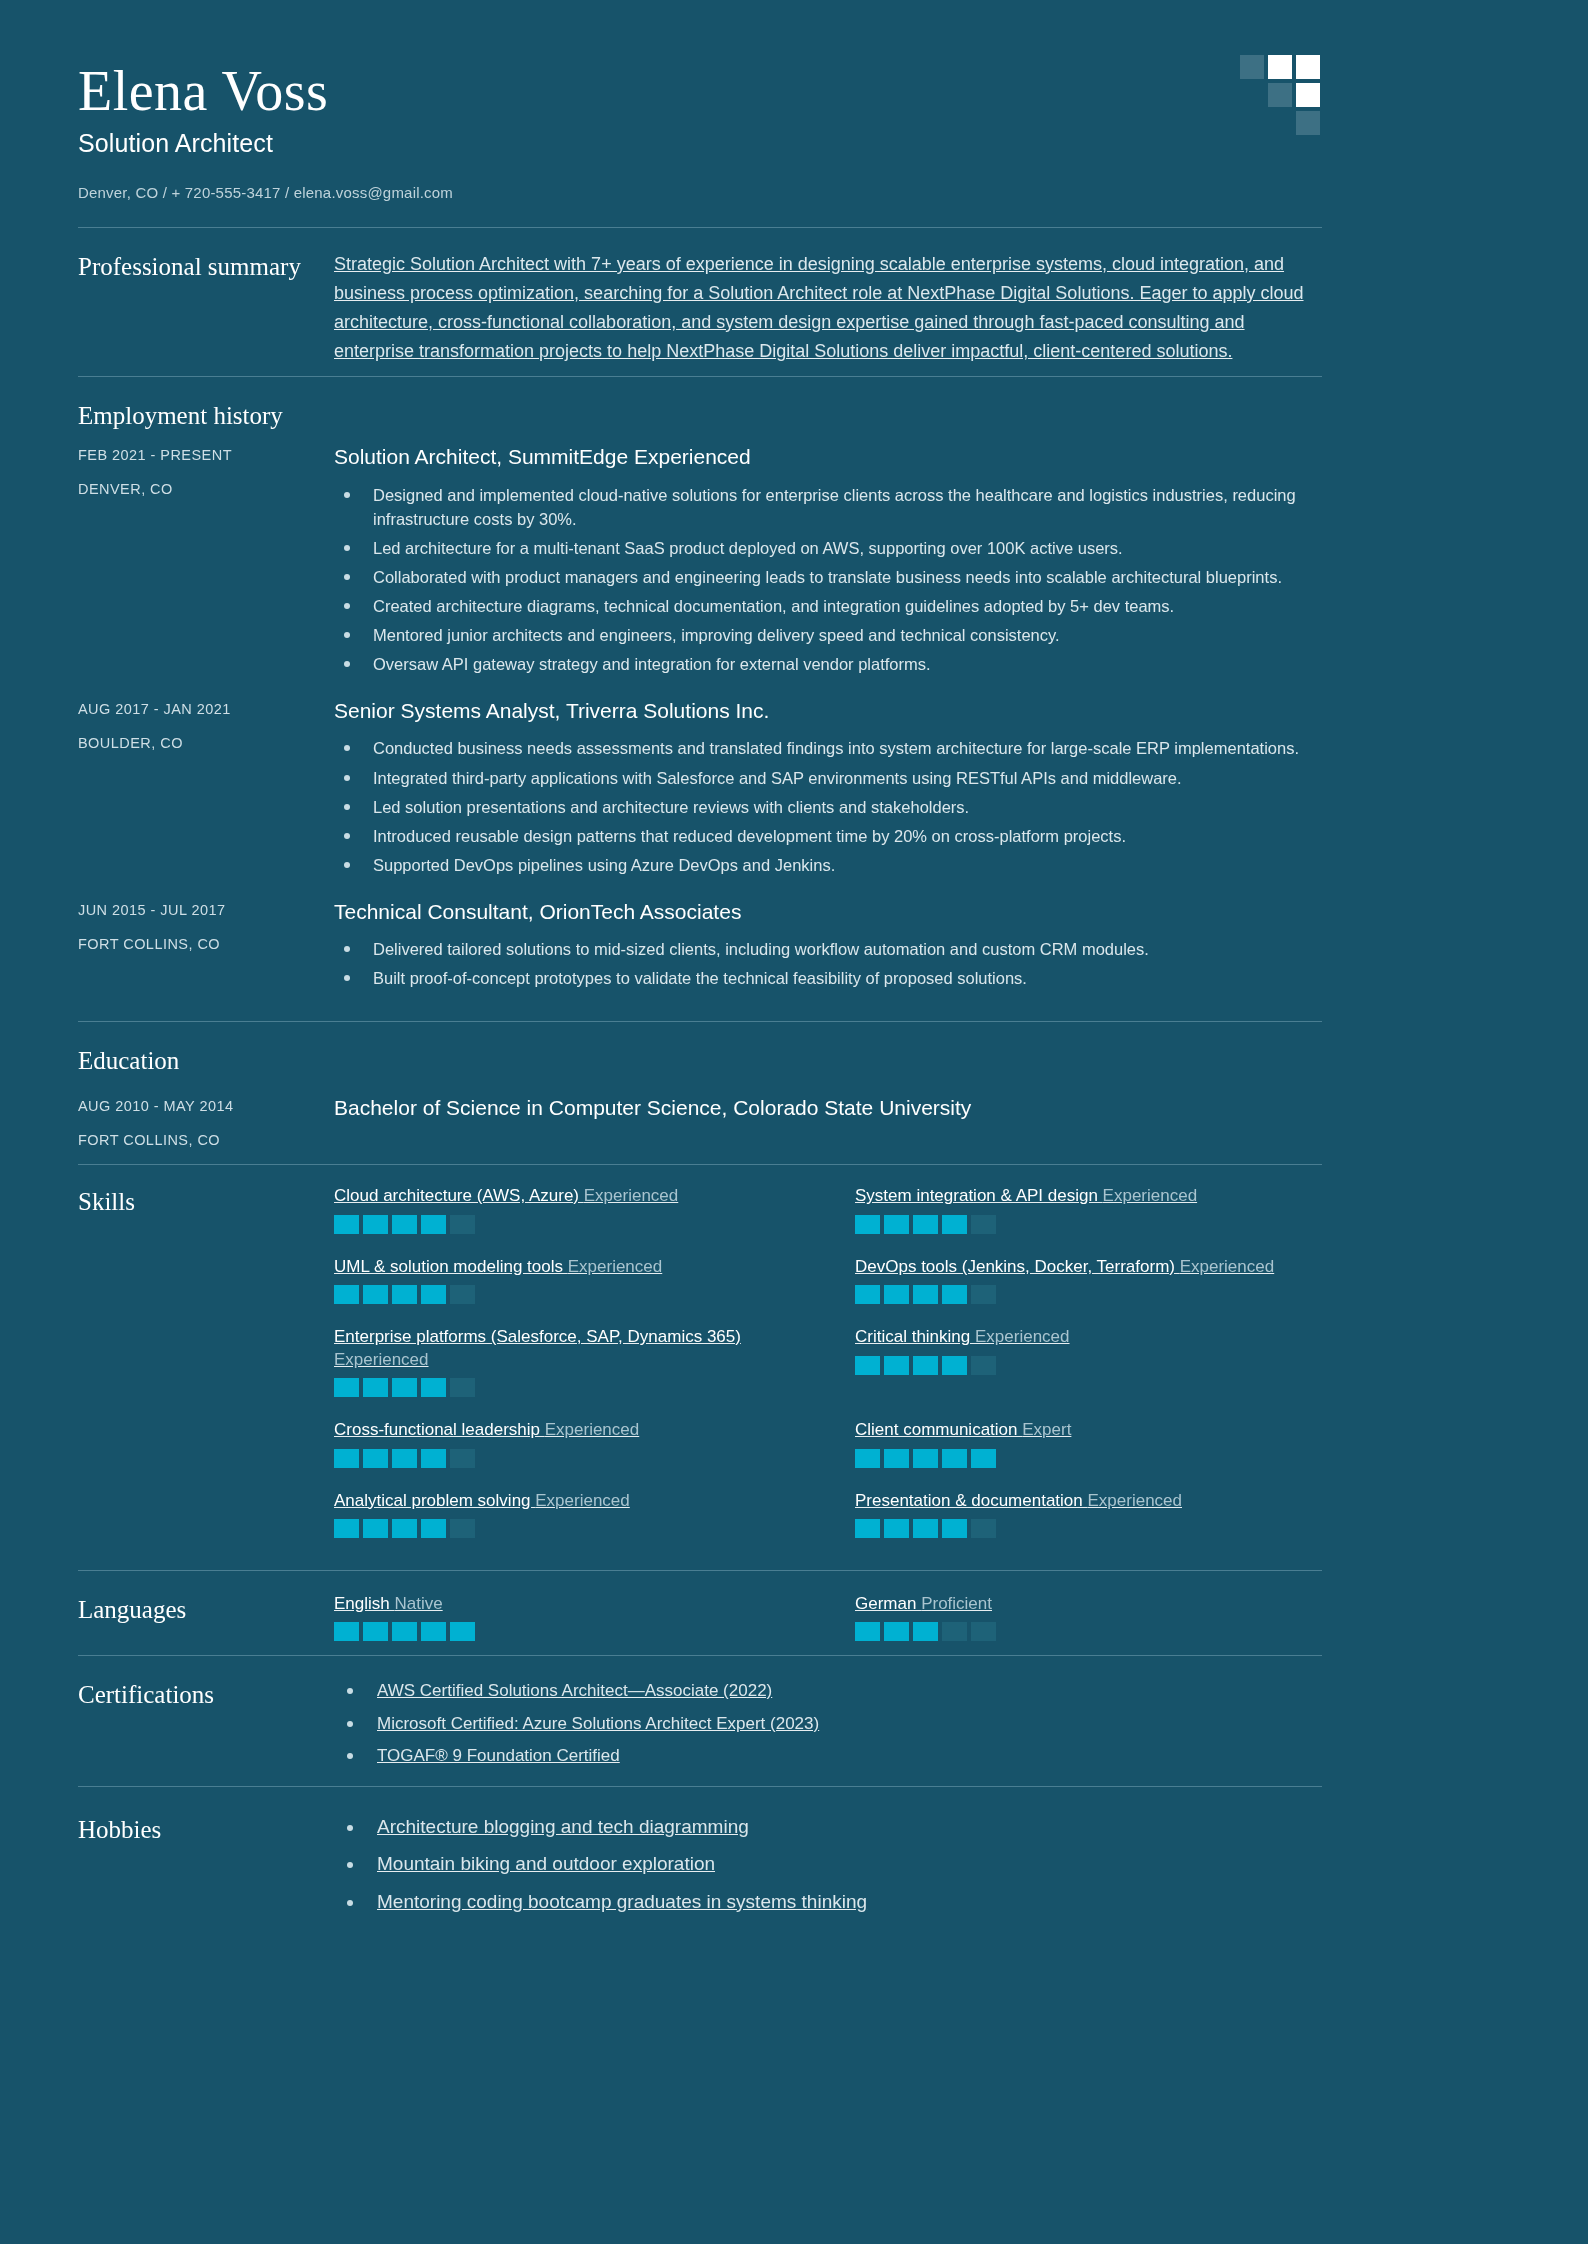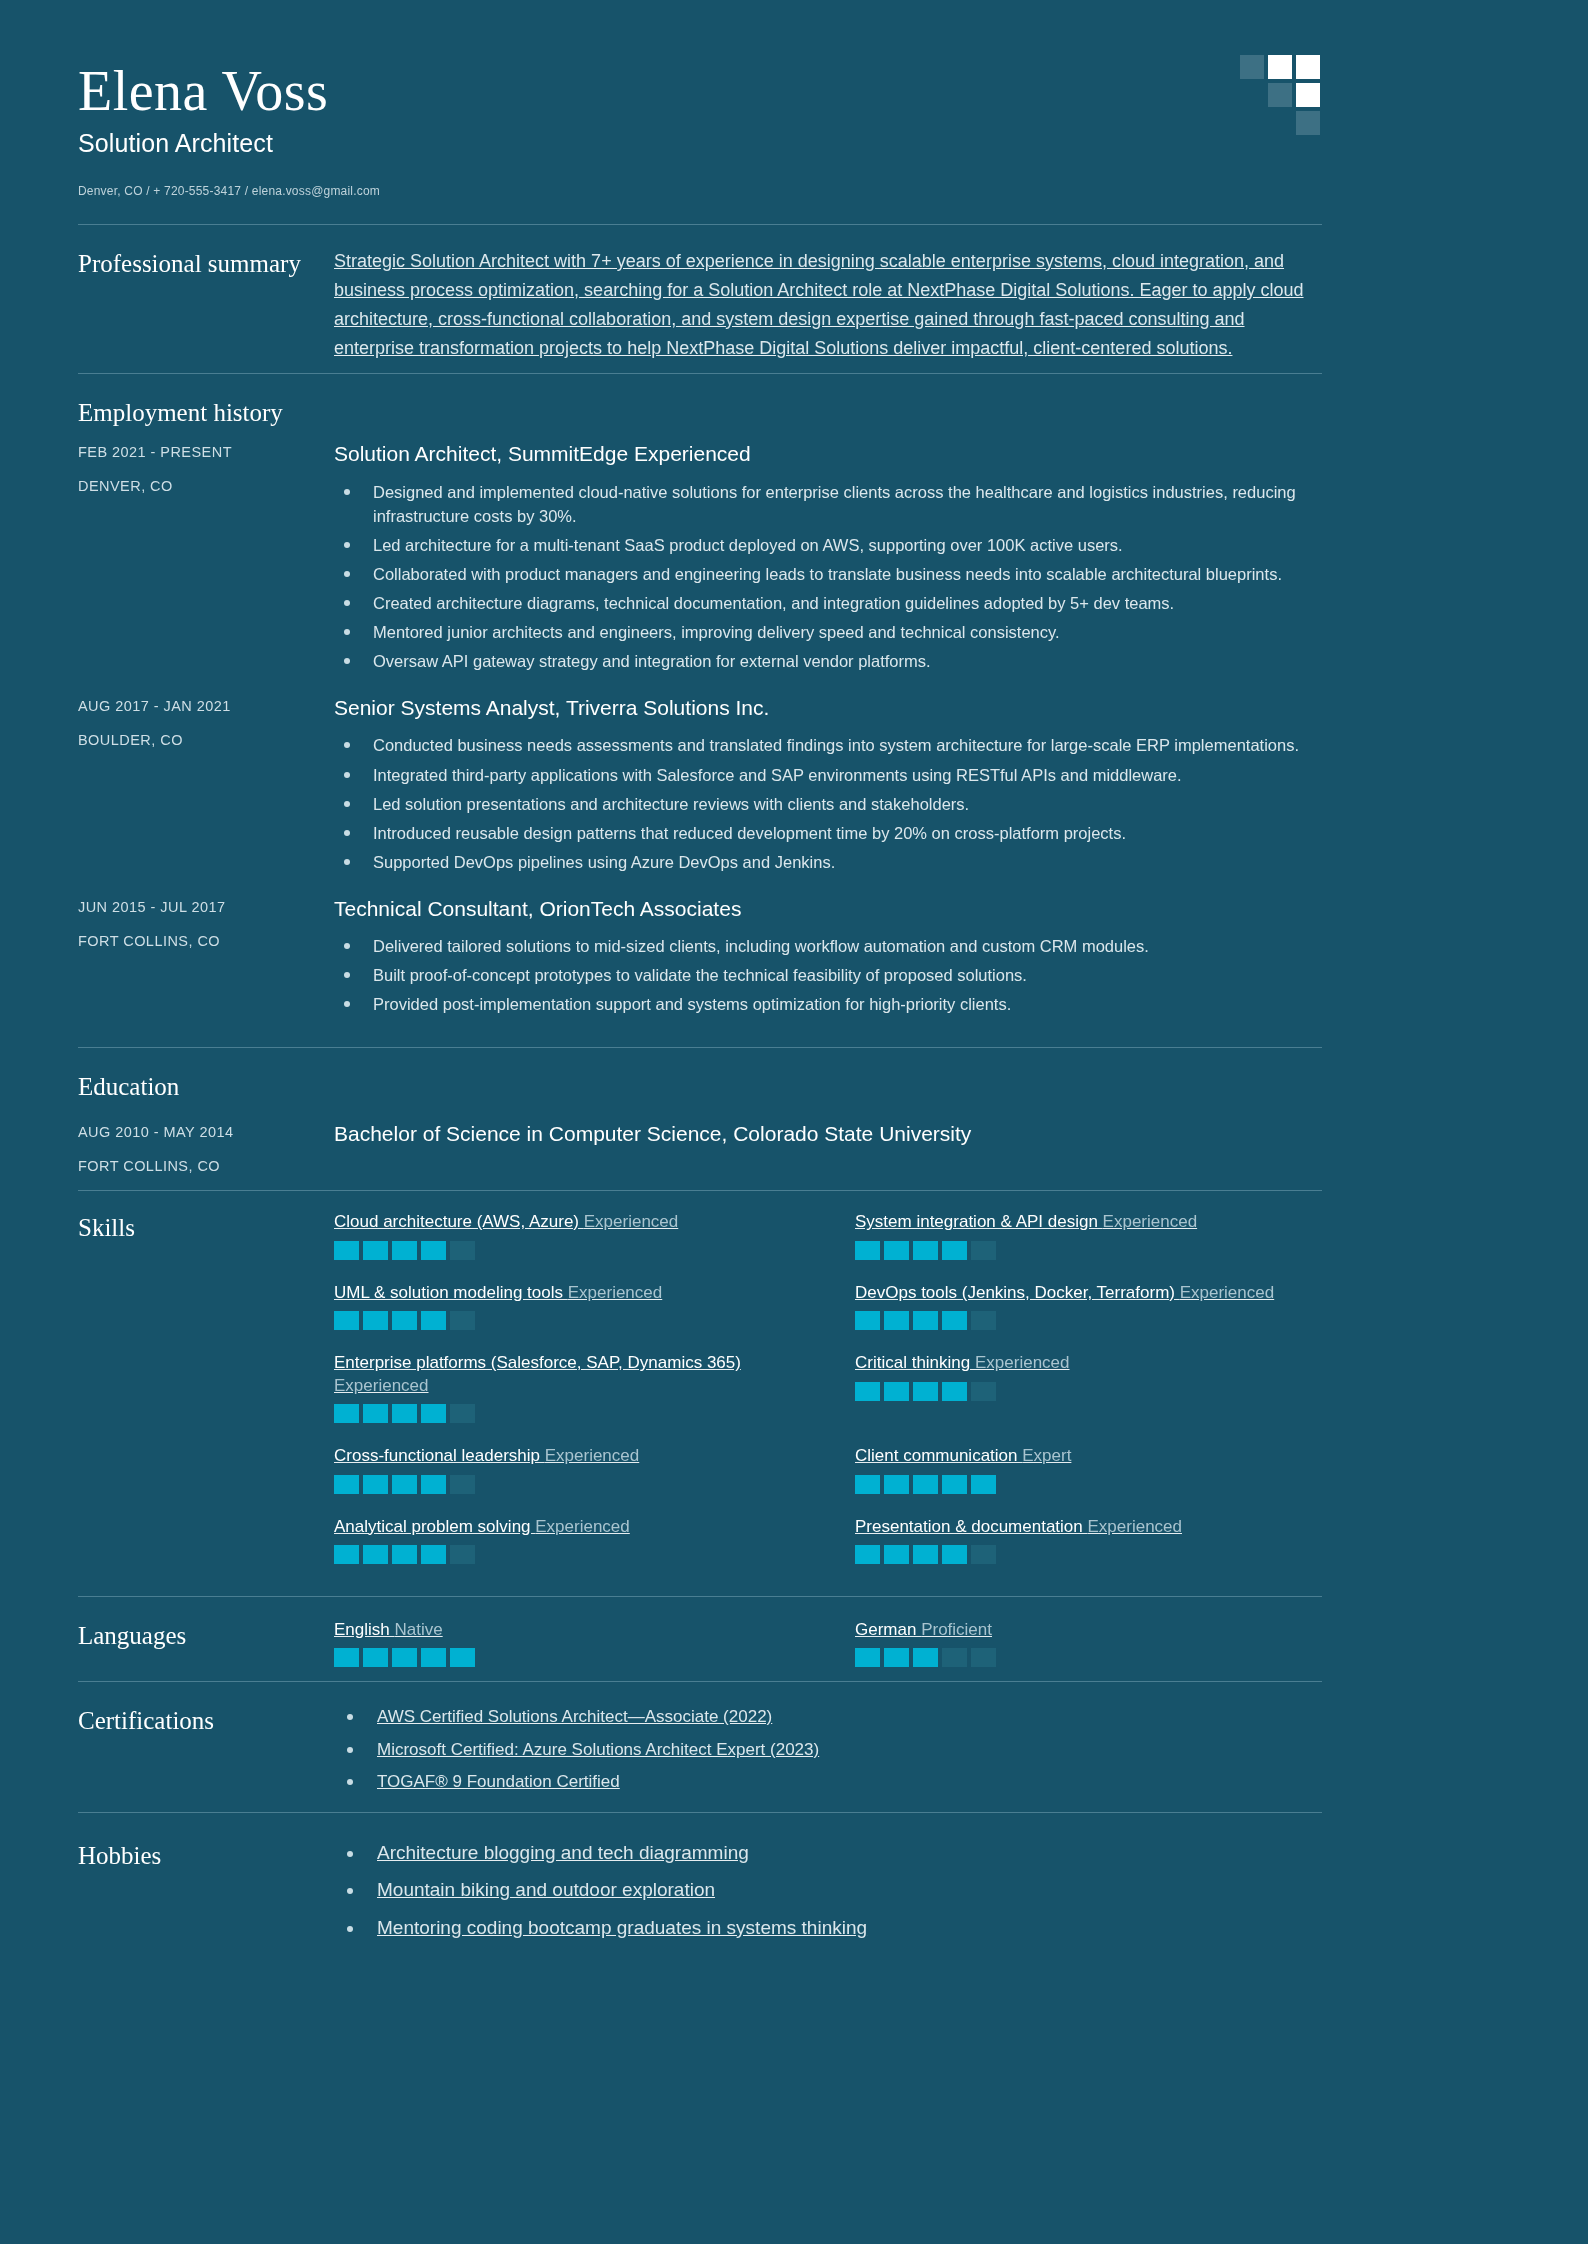--- a/index.html
+++ b/index.html
@@ -37,21 +37,21 @@
 
   .job-title {
     font-size: 25px;
     font-weight: 400;
     color: #ffffff;
     margin-top: 6px;
     letter-spacing: 0.1px;
   }
 
   .contact-line {
-    font-size: 12px;
+    font-size: 15px;
     color: #bfd3db;
     margin-top: 26px;
     letter-spacing: 0.2px;
   }
 
   .logo {
     position: absolute;
     top: -5px;
     right: 0;
     width: 82px;
@@ -266,21 +266,20 @@
         <div class="emp-block">
           <div class="emp-meta">
             <div class="emp-date">JUN 2015 - JUL 2017</div>
             <div class="emp-loc">FORT COLLINS, CO</div>
           </div>
           <div class="emp-main">
             <div class="emp-role">Technical Consultant, OrionTech Associates</div>
             <ul class="bullets">
               <li>Delivered tailored solutions to mid-sized clients, including workflow automation and custom CRM modules.</li>
               <li>Built proof-of-concept prototypes to validate the technical feasibility of proposed solutions.</li>
-              <li>Provided post-implementation support and systems optimization for high-priority clients.</li>
             </ul>
           </div>
         </div>
       </div>
   </div>
 
   <div class="rule"></div>
 
   <div class="section" style="display:block;">
     <div style="display:flex;">

